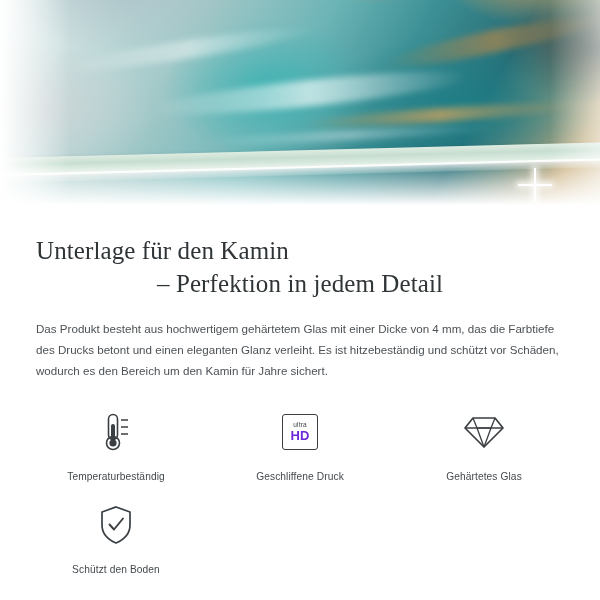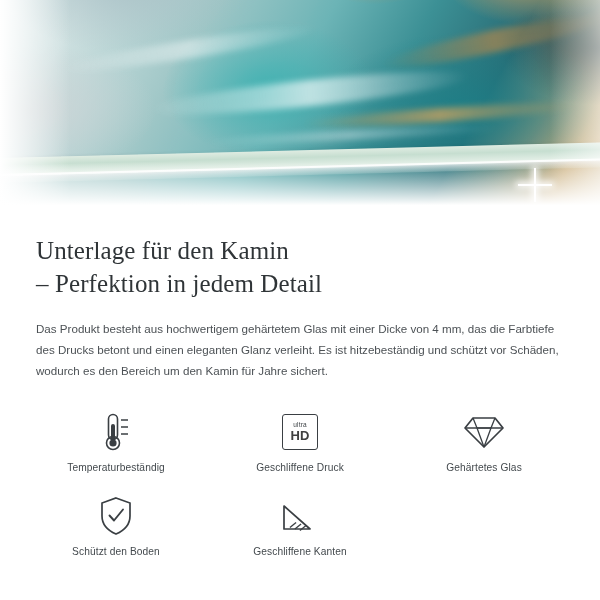--- a/index.html
+++ b/index.html
@@ -129,21 +129,21 @@
 
   .headline {
     margin: 12px 36px 0 36px;
     font-family: "Liberation Serif", serif;
     font-size: 25px;
     line-height: 33px;
     color: #2f3437;
     font-weight: 400;
     letter-spacing: 0.1px;
   }
-  .headline .line2 { display: block; }
+  .headline .line2 { display: block; text-align: center; }
 
   .paragraph {
     margin: 18px 36px 0 36px;
     width: 528px;
     font-size: 11.6px;
     line-height: 21px;
     color: #4c5155;
   }
 
   
@@ -160,21 +160,21 @@
     justify-content: flex-start;
     padding-top: 6px;
   }
   .feature-icon {
     height: 46px;
     display: flex;
     align-items: center;
     justify-content: center;
   }
   .feature-label {
-    margin-top: 7px;
+    margin-top: 16px;
     font-size: 10.2px;
     color: #43494d;
     text-align: center;
     letter-spacing: 0.1px;
   }
 
   .badge-hd {
     width: 34px;
     height: 34px;
     border: 1.6px solid #3a3f43;
@@ -186,21 +186,21 @@
     line-height: 1;
   }
   .badge-hd .ultra {
     font-size: 6.5px;
     letter-spacing: 0.2px;
     color: #3a3f43;
   }
   .badge-hd .hd {
     font-size: 13px;
     font-weight: bold;
-    color: #404040;
+    color: #6d28d9;
     margin-top: 1px;
   }
 </style>
 </head>
 <body>
 
 <div class="page">
 
   <div class="hero">
     <div class="hero-plate"></div>
@@ -269,28 +269,17 @@
       <div class="feature">
         <div class="feature-icon">
           <svg width="40" height="44" viewBox="0 0 40 44" fill="none">
             <path d="M20 4 L34 9 V22 C34 31 27 37 20 40 C13 37 6 31 6 22 V9 Z" stroke="#3a3f43" stroke-width="1.7" fill="none"></path>
             <path d="M13.5 21.5 L18 26.5 L27 15.5" stroke="#3a3f43" stroke-width="1.9" fill="none" stroke-linecap="round" stroke-linejoin="round"></path>
           </svg>
         </div>
         <div class="feature-label">Schützt den Boden</div>
       </div>
 
-      <div class="feature">
-        <div class="feature-icon">
-          <svg width="40" height="40" viewBox="0 0 40 40" fill="none">
-            <path d="M4 33 V10 L30 33 Z" stroke="#3a3f43" stroke-width="1.7" fill="none" stroke-linejoin="round"></path>
-            <line x1="9" y1="29" x2="17" y2="29" stroke="#3a3f43" stroke-width="1.3" transform="rotate(-40 13 29)"></line>
-            <line x1="14" y1="30.5" x2="22" y2="30.5" stroke="#3a3f43" stroke-width="1.3" transform="rotate(-40 18 30.5)"></line>
-            <line x1="19" y1="32" x2="27" y2="32" stroke="#3a3f43" stroke-width="1.3" transform="rotate(-40 23 32)"></line>
-          </svg>
-        </div>
-        <div class="feature-label">Geschliffene Kanten</div>
-      </div>
 
 
     </div>
   </div>
 </div>
 
 </body></html>

